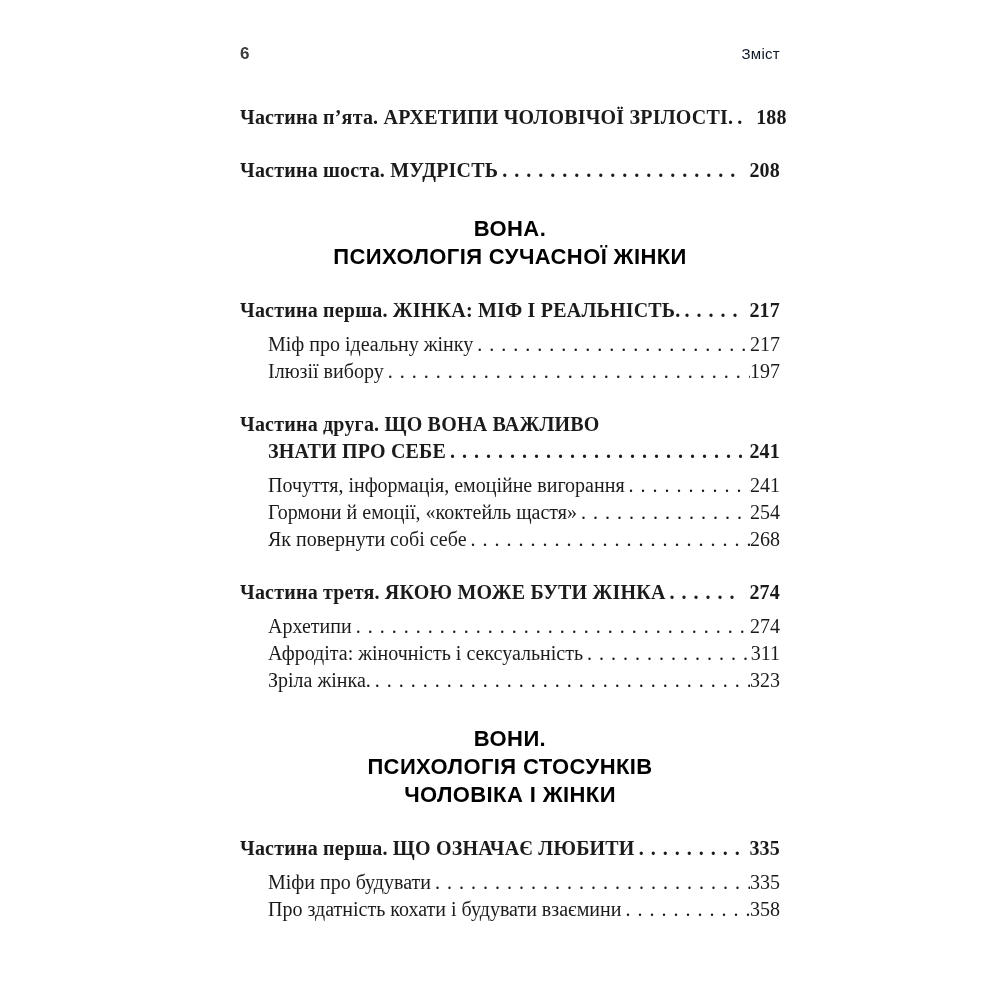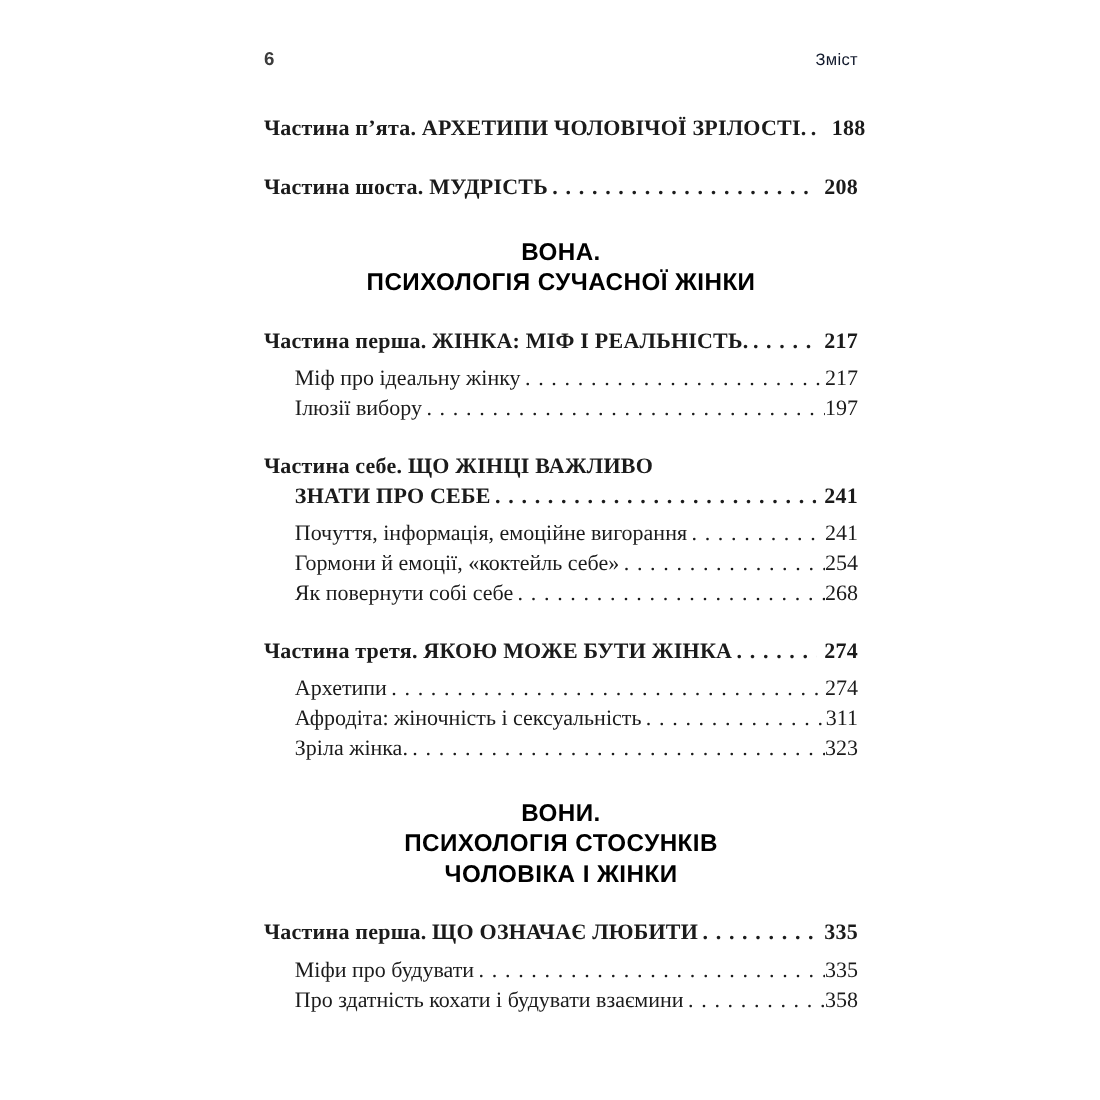--- a/index.html
+++ b/index.html
@@ -148,34 +148,34 @@
           <span class="leader"></span>
           <span class="pagenum">217</span>
         </div>
         <div class="row sub">
           <span class="label">Ілюзії вибору</span>
           <span class="leader"></span>
           <span class="pagenum">197</span>
         </div>
       </div>
 
-      <div class="part-line1">Частина себе. ЩО ЖІНЦІ ВАЖЛИВО</div>
+      <div class="part-line1">Частина друга. ЩО ВОНА ВАЖЛИВО</div>
       <div class="row part part-cont">
         <span class="label">ЗНАТИ ПРО СЕБЕ</span>
         <span class="leader"></span>
         <span class="pagenum">241</span>
       </div>
       <div class="sub-list">
         <div class="row sub">
           <span class="label">Почуття, інформація, емоційне вигорання</span>
           <span class="leader"></span>
           <span class="pagenum">241</span>
         </div>
         <div class="row sub">
-          <span class="label">Гормони й емоції, «коктейль себе»</span>
+          <span class="label">Гормони й емоції, «коктейль щастя»</span>
           <span class="leader"></span>
           <span class="pagenum">254</span>
         </div>
         <div class="row sub">
           <span class="label">Як повернути собі себе</span>
           <span class="leader"></span>
           <span class="pagenum">268</span>
         </div>
       </div>
 

